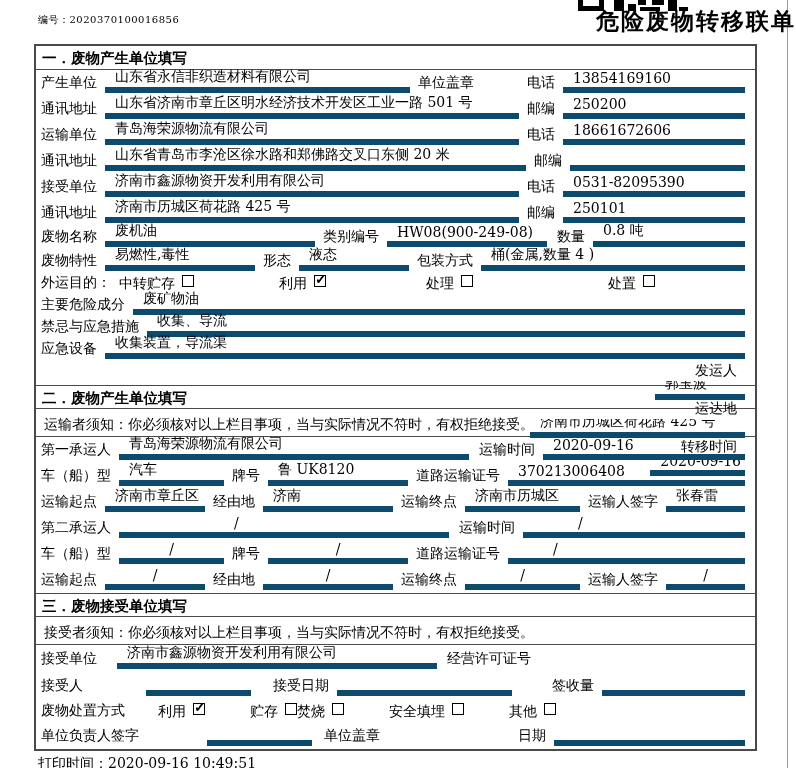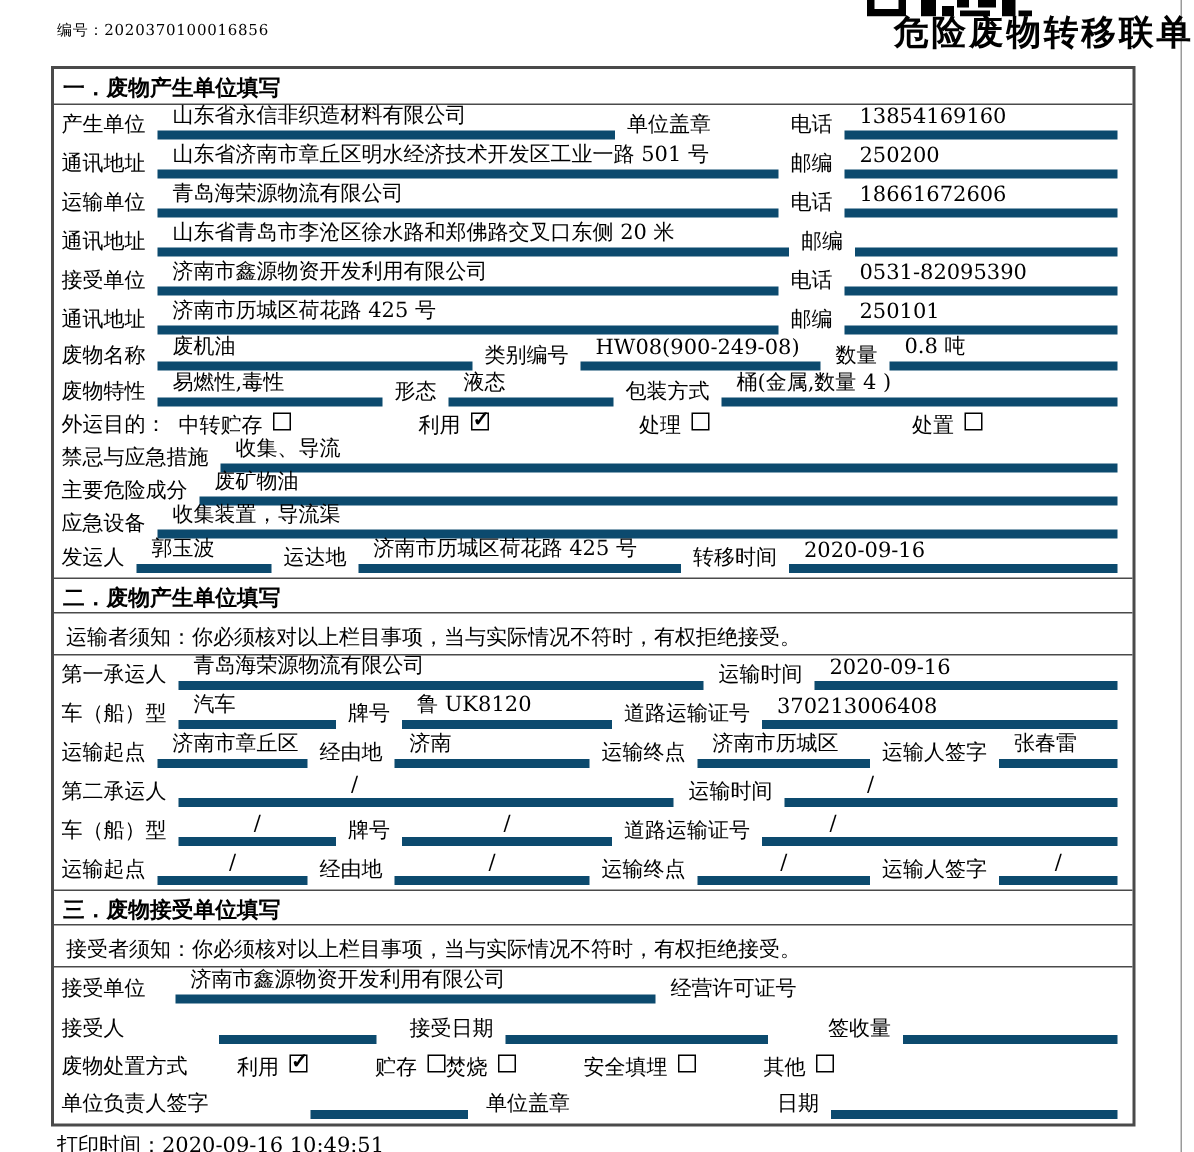--- a/index.html
+++ b/index.html
@@ -11,21 +11,21 @@
   .serial { position:absolute; left:38px; top:13px; font-size:10px; letter-spacing:0.5px; }
   .title { position:absolute; left:0; right:0; top:6px; text-align:right; font-size:23px; font-weight:bold; letter-spacing:2px; }
   .qr { position:absolute; left:578px; top:0; }
   
   .form { margin-left:34px; width:723px; border:2px solid #4a4a4a; background:#fff; }
   .sec-head { height:24px; font-weight:bold; font-size:14.5px; padding:3px 0 0 6px; border-bottom:1px solid #4a4a4a; }
   .sec-head.bt { border-top:1px solid #4a4a4a; }
   .notice { height:28px; padding:7px 0 11px 8px; border-bottom:1px solid #4a4a4a; }
   .row { display:flex; align-items:flex-end; padding:0 10px 3px 5px; height:24px; }
   .h26 { height:26px; } .h27 { height:27px; } .h25 { height:25px; }
-  .h23 { height:23px; } .h22 { height:22px; }
+  .h23 { height:23px;flex-direction:column; } .h22 { height:22px; }
   .lbl { white-space:nowrap; margin-right:8px; padding-bottom:1px; }
   .u { border-bottom:6px solid #0c4a6e; min-height:19px; display:flex; align-items:flex-end;
        padding:0 4px 1px 10px; white-space:nowrap; overflow:hidden; }
   .grow { flex:1 1 auto; }
   .sp { flex:1 1 auto; }
   .ctr { justify-content:center; padding-left:4px; }
   
   .opt { display:flex; align-items:flex-start; white-space:nowrap; }
   .cb { width:12px; height:12px; border:1.5px solid #000; display:inline-block; margin:0 0 2px 7px; position:relative; background:#fff; }
   .cb.checked::after { content:"✓"; position:absolute; left:0px; top:-5px; font-size:14px; font-weight:bold; }
@@ -133,27 +133,27 @@
       <span>处理</span>
       <span class="cb"></span>
     </span>
     <span class="opt" style="margin-left:135px">
       <span>处置</span>
       <span class="cb"></span>
     </span>
   </div>
 
   <div class="row h22">
+    <span class="lbl">主要危险成分</span>
+    <span class="u grow">废矿物油</span>
+  </div>
+
+  <div class="row h22">
     <span class="lbl">禁忌与应急措施</span>
     <span class="u grow">收集、导流</span>
-  </div>
-
-  <div class="row h22">
-    <span class="lbl">主要危险成分</span>
-    <span class="u grow">废矿物油</span>
   </div>
 
   <div class="row h22">
     <span class="lbl">应急设备</span>
     <span class="u grow">收集装置，导流渠</span>
   </div>
 
   <div class="row h23">
     <span class="lbl">发运人</span>
     <span class="u" style="width:90px">郭玉波</span>

